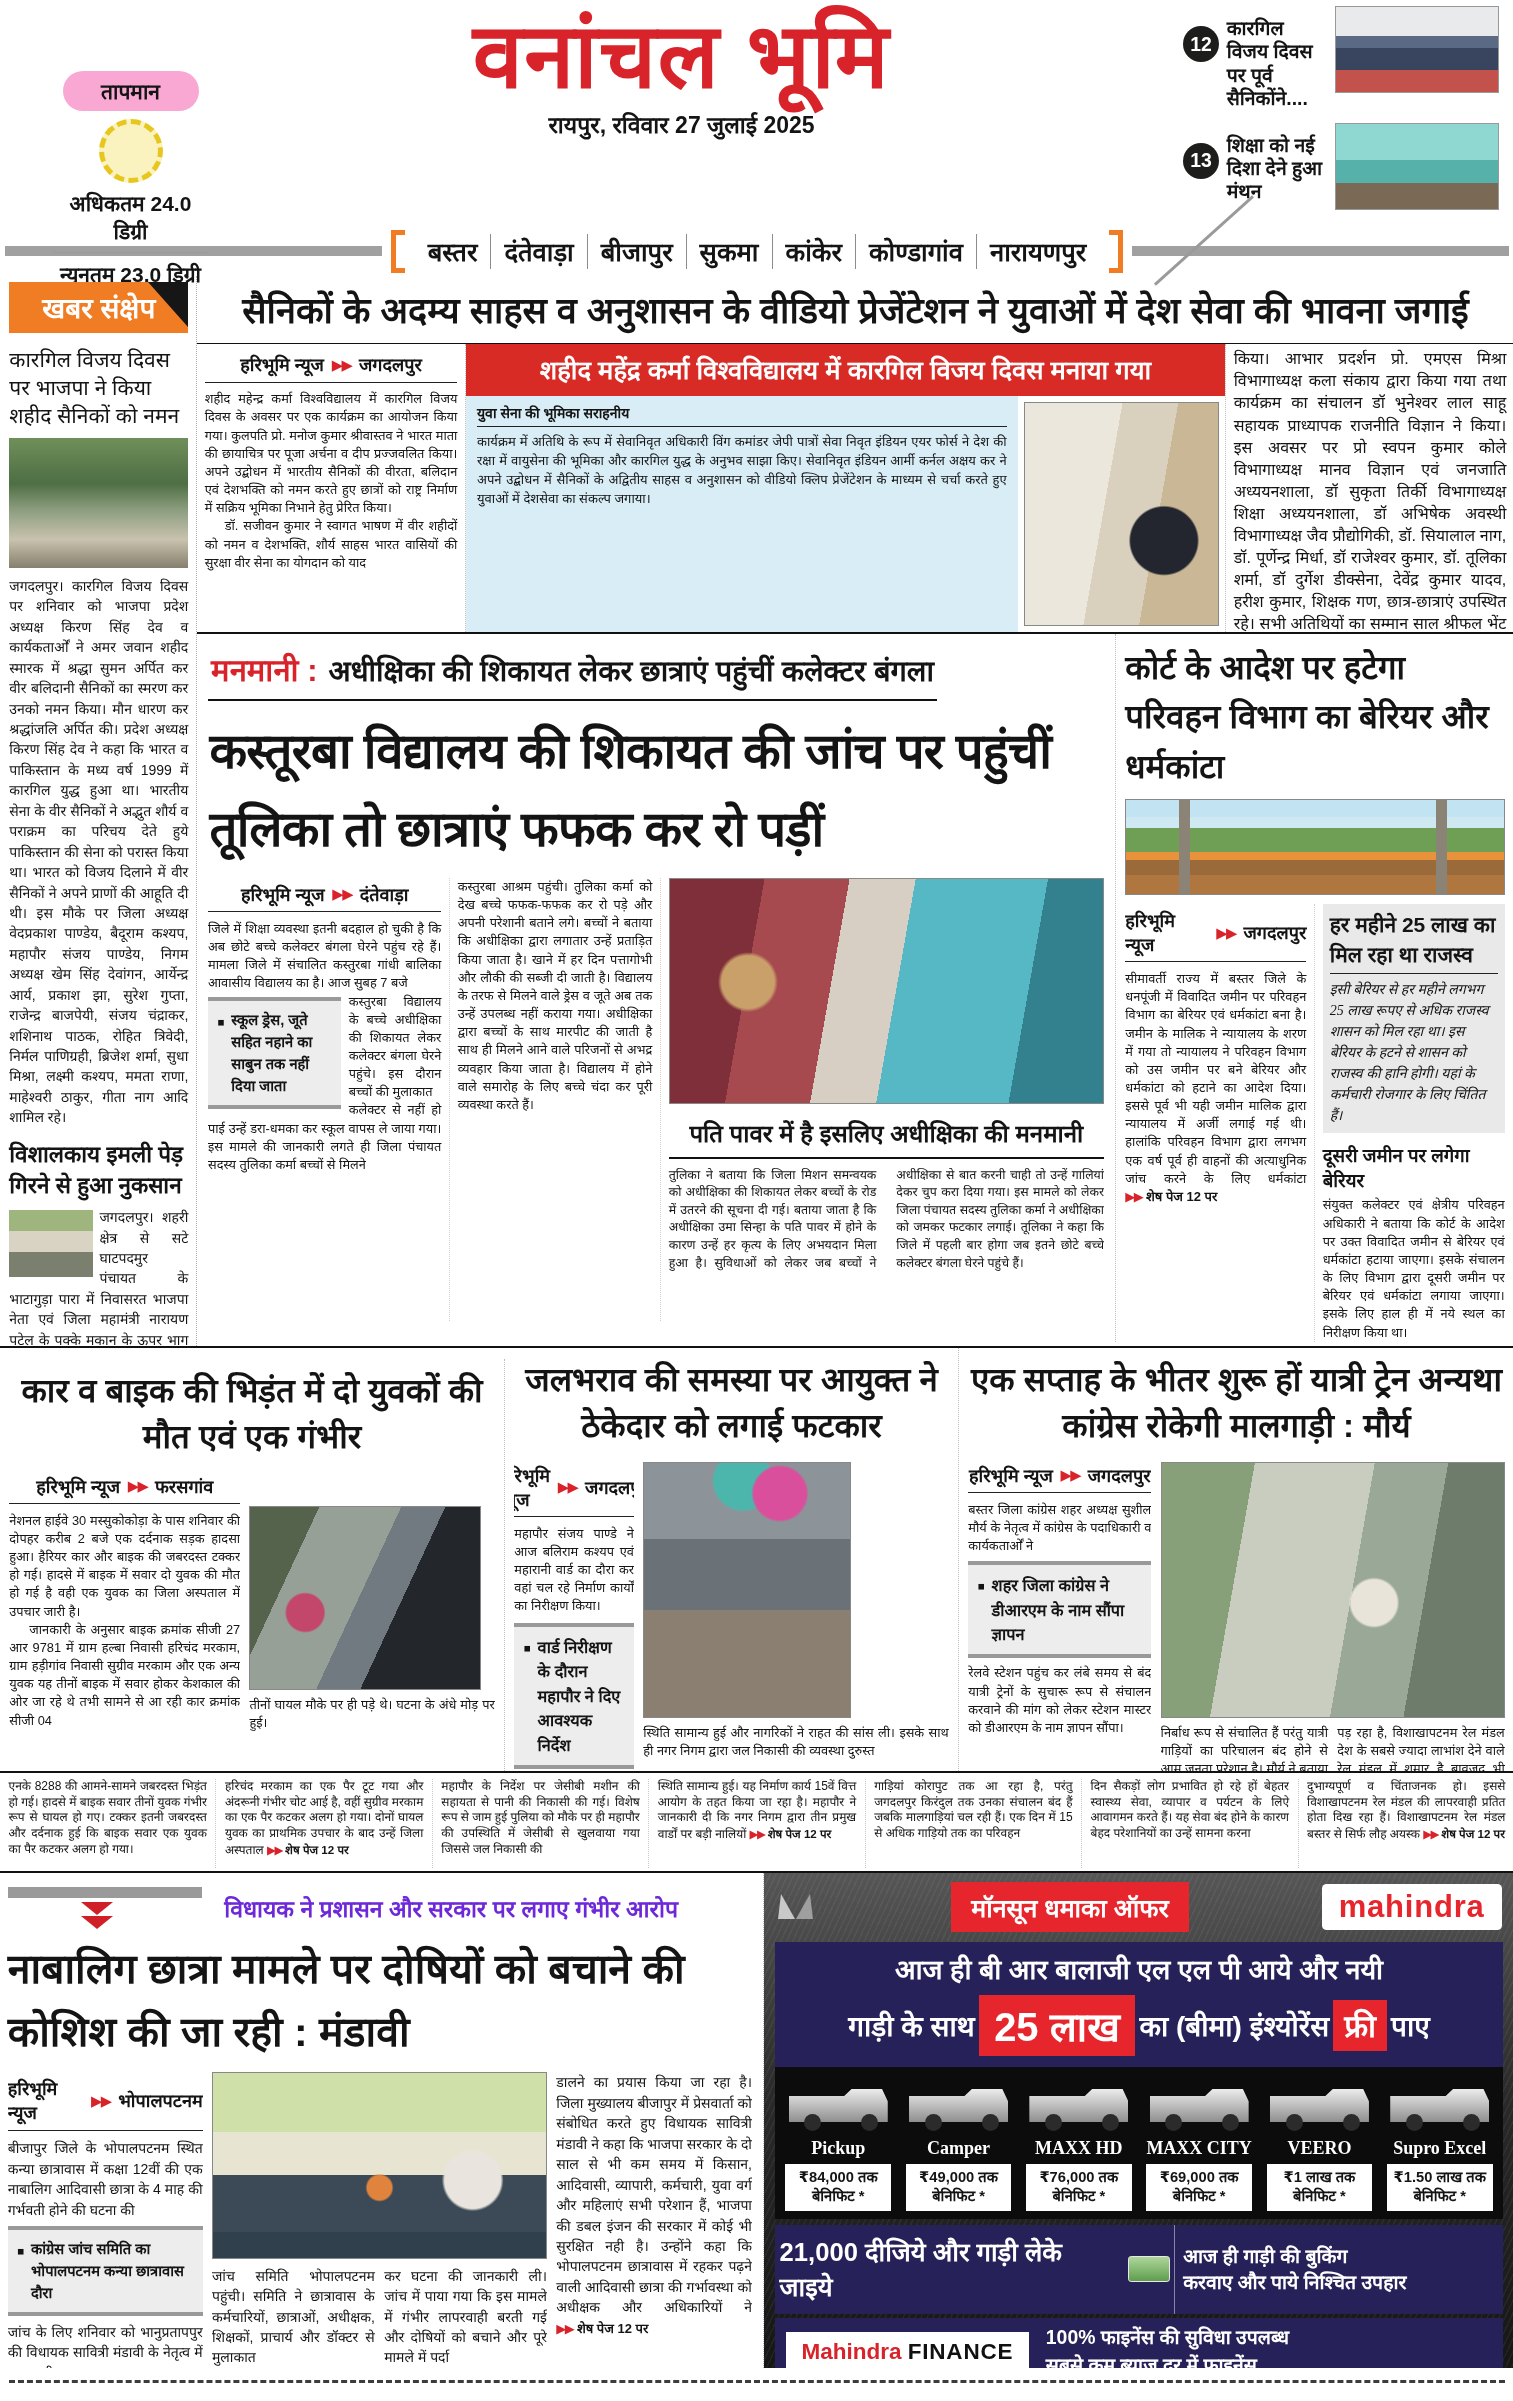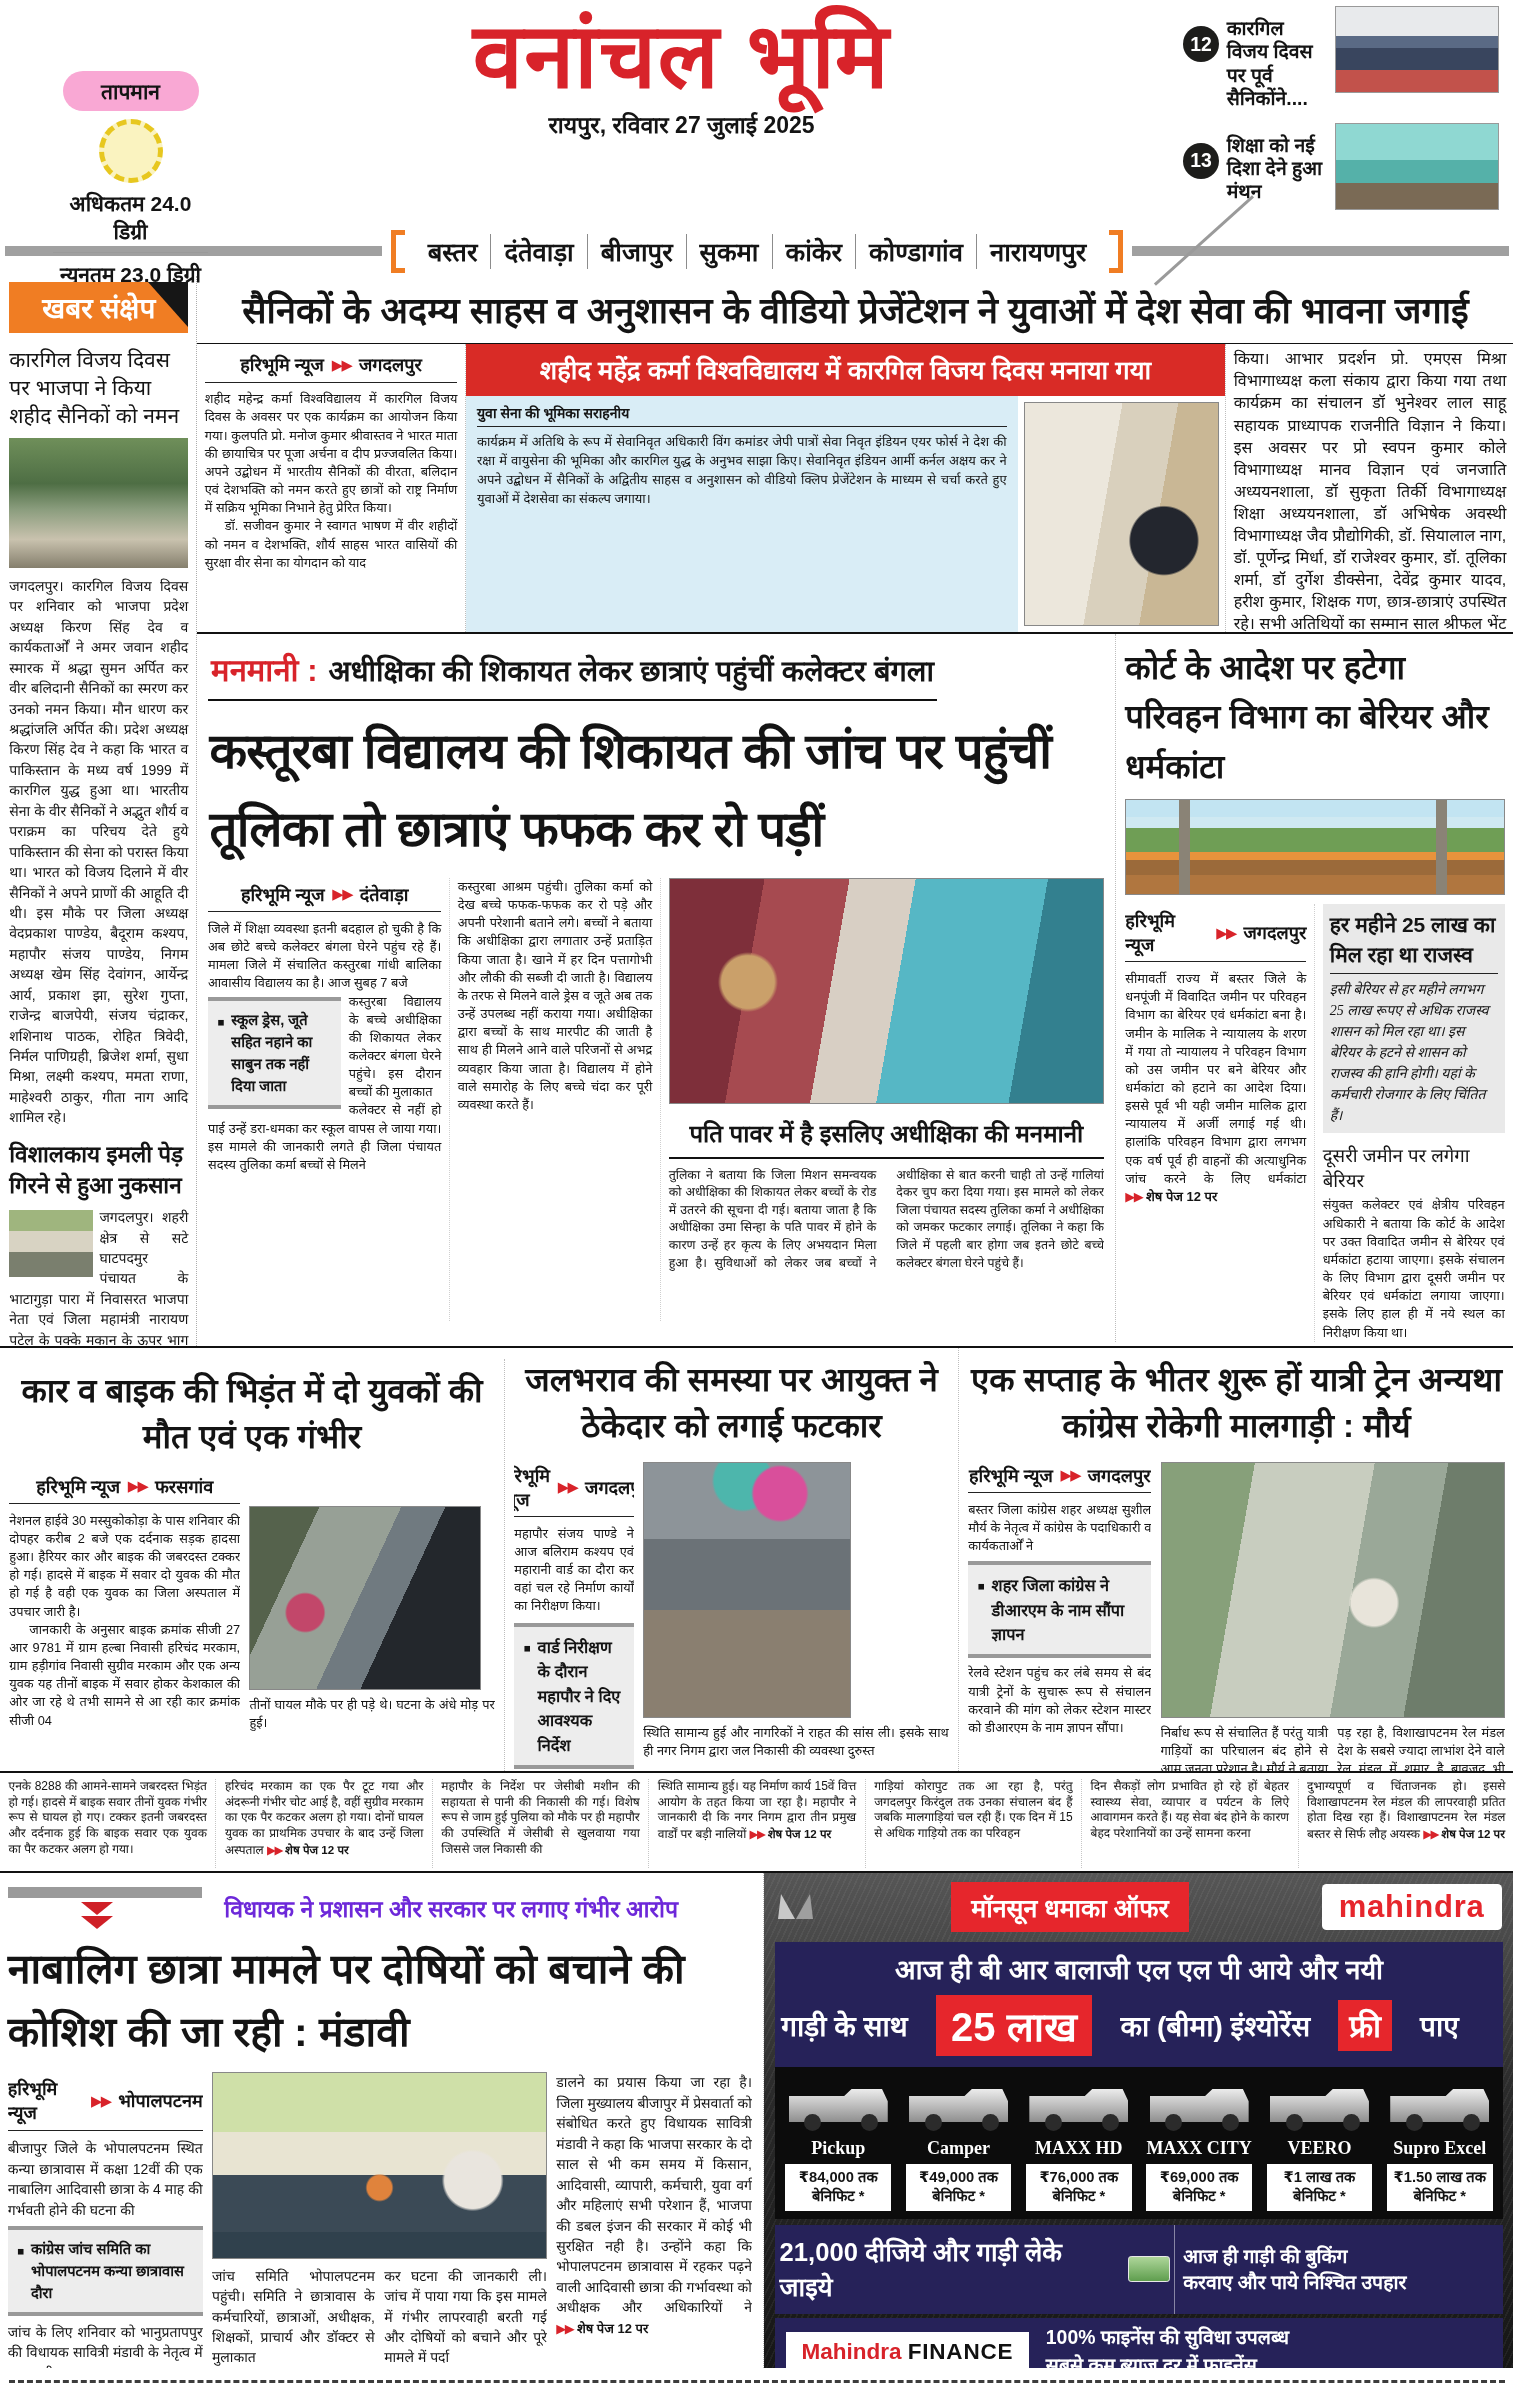--- a/index.html
+++ b/index.html
@@ -97,21 +97,21 @@
   .c-head { font-size:33px; font-weight:900; line-height:1.5; margin:1.5px 0 7.7px; }
   .ph-gate { width:100%; height:214px; border:0.8px solid #888; margin-bottom:9.3px;
      background:linear-gradient(90deg, rgba(0,0,0,0) 0 14%, #8a8376 14% 17%, rgba(0,0,0,0) 17% 82%, #8a8376 82% 85%, rgba(0,0,0,0) 85%),
                 linear-gradient(180deg,#c2e4f2 0 18%,#cfe9f2 18% 30%,#6f9e55 30% 55%,#e8933c 55% 64%,#9b6a3a 64% 80%,#b0763f 80% 100%); }
   .c-cols { flex:1; display:flex; }
   .c-col1 { width:50%; padding-right:7.7px; border-right:1.5px dotted #cfcfcf; overflow:hidden; }
   .c-col2 { width:50%; padding-left:7.7px; overflow:hidden; }
   .graybox { background:#e9e9e9; padding:6.2px 7px; }
   .graybox h4 { font-size:21px; font-weight:900; border-bottom:1.5px solid #222; padding-bottom:3.9px; margin-bottom:5.4px; line-height:1.4; }
   .graybox p { font-style:italic; font-size:14px; line-height:1.5; font-family:"Liberation Serif","DejaVu Serif",serif; }
-  .c-sub { font-size:18.6px; font-weight:400; margin:9.3px 0 4.6px; }
+  .c-sub { font-size:18.6px; font-weight:700; margin:9.3px 0 4.6px; }
 
   
   .sec2 { display:flex; height:427px; border-top:2.3px solid #111; border-bottom:2.3px solid #111; }
   .art { padding:4.6px 9.3px; overflow:hidden; }
   .a-head { font-size:33px; font-weight:900; line-height:1.4; text-align:center; margin:4.6px 0 9.3px; }
   .artA { width:505px; min-width:505px; border-right:1.5px dotted #bdbdbd;margin-top:11px; }
   .artB { width:454px; min-width:454px; border-right:1.5px dotted #bdbdbd; }
   .artC { flex:1; }
   .a-row { display:flex; gap:9.3px; }
   .a-col { overflow:hidden; }
@@ -161,21 +161,21 @@
                 linear-gradient(180deg,#565656 0,#2a2a2a 45%,#161616 100%); }
   .ad-top { display:flex; align-items:center; justify-content:space-between; padding:9.3px 12.4px 3.1px; }
   .m-logo { width:42px; height:26px; position:relative; }
   .m-logo::before, .m-logo::after { content:""; position:absolute; top:0; width:0; height:0; border-bottom:25px solid #c9c9c9; }
   .m-logo::before { left:1.5px;  border-left:3.1px solid transparent; border-right:14px solid transparent; }
   .m-logo::after  { left:20px; border-left:14px solid transparent; border-right:3.1px solid transparent; border-bottom-color:#9f9f9f; }
   .ad-badge { background:#e6262c; color:#fff; font-size:25px; font-weight:900; padding:7.7px 20px; }
   .ad-brand { background:#fff; color:#e6262c; font-size:31px; font-weight:900; letter-spacing:0.8px; padding:4.6px 17px; border-radius:4.6px; }
   .ad-band1 { background:#262259; color:#fff; margin:7.7px 11px 0; padding:7.7px 6.2px 11px; text-align:center; }
   .ad-l1 { font-size:27px; font-weight:800; margin-bottom:7.7px; }
-  .ad-l2 { display:flex; align-items:center; gap:28px; }
+  .ad-l2 { display:flex; align-items:center; justify-content:center; gap:4px; }
   .ad-l2 .w { font-size:28px; font-weight:800; }
   .ad-hl { background:#e6262c; color:#fff; font-weight:900; }
   .ad-hl.big { font-size:40px; padding:3.1px 15.5px; }
   .ad-hl.free { font-size:31px; padding:4.6px 11px; }
   .ad-vehicles { display:flex; background:#0c0c0c; margin:0 11px; padding:4.6px 3.1px 7.7px;}
   .veh { flex:1; padding:0 3.9px; text-align:center; }
   .truck { height:65px; position:relative; }
   .truck::before { content:""; position:absolute; inset:26% 6% 22% 6%; background:linear-gradient(180deg,#ececec,#8f8f8f);
      clip-path:polygon(0 100%,0 22%,56% 22%,64% 0,94% 0,100% 38%,100% 100%); }
   .truck::after { content:""; position:absolute; bottom:8%; left:20%; width:17px; height:17px; border-radius:50%; background:#2b2b2b; box-shadow:57px 0 0 #2b2b2b; }

